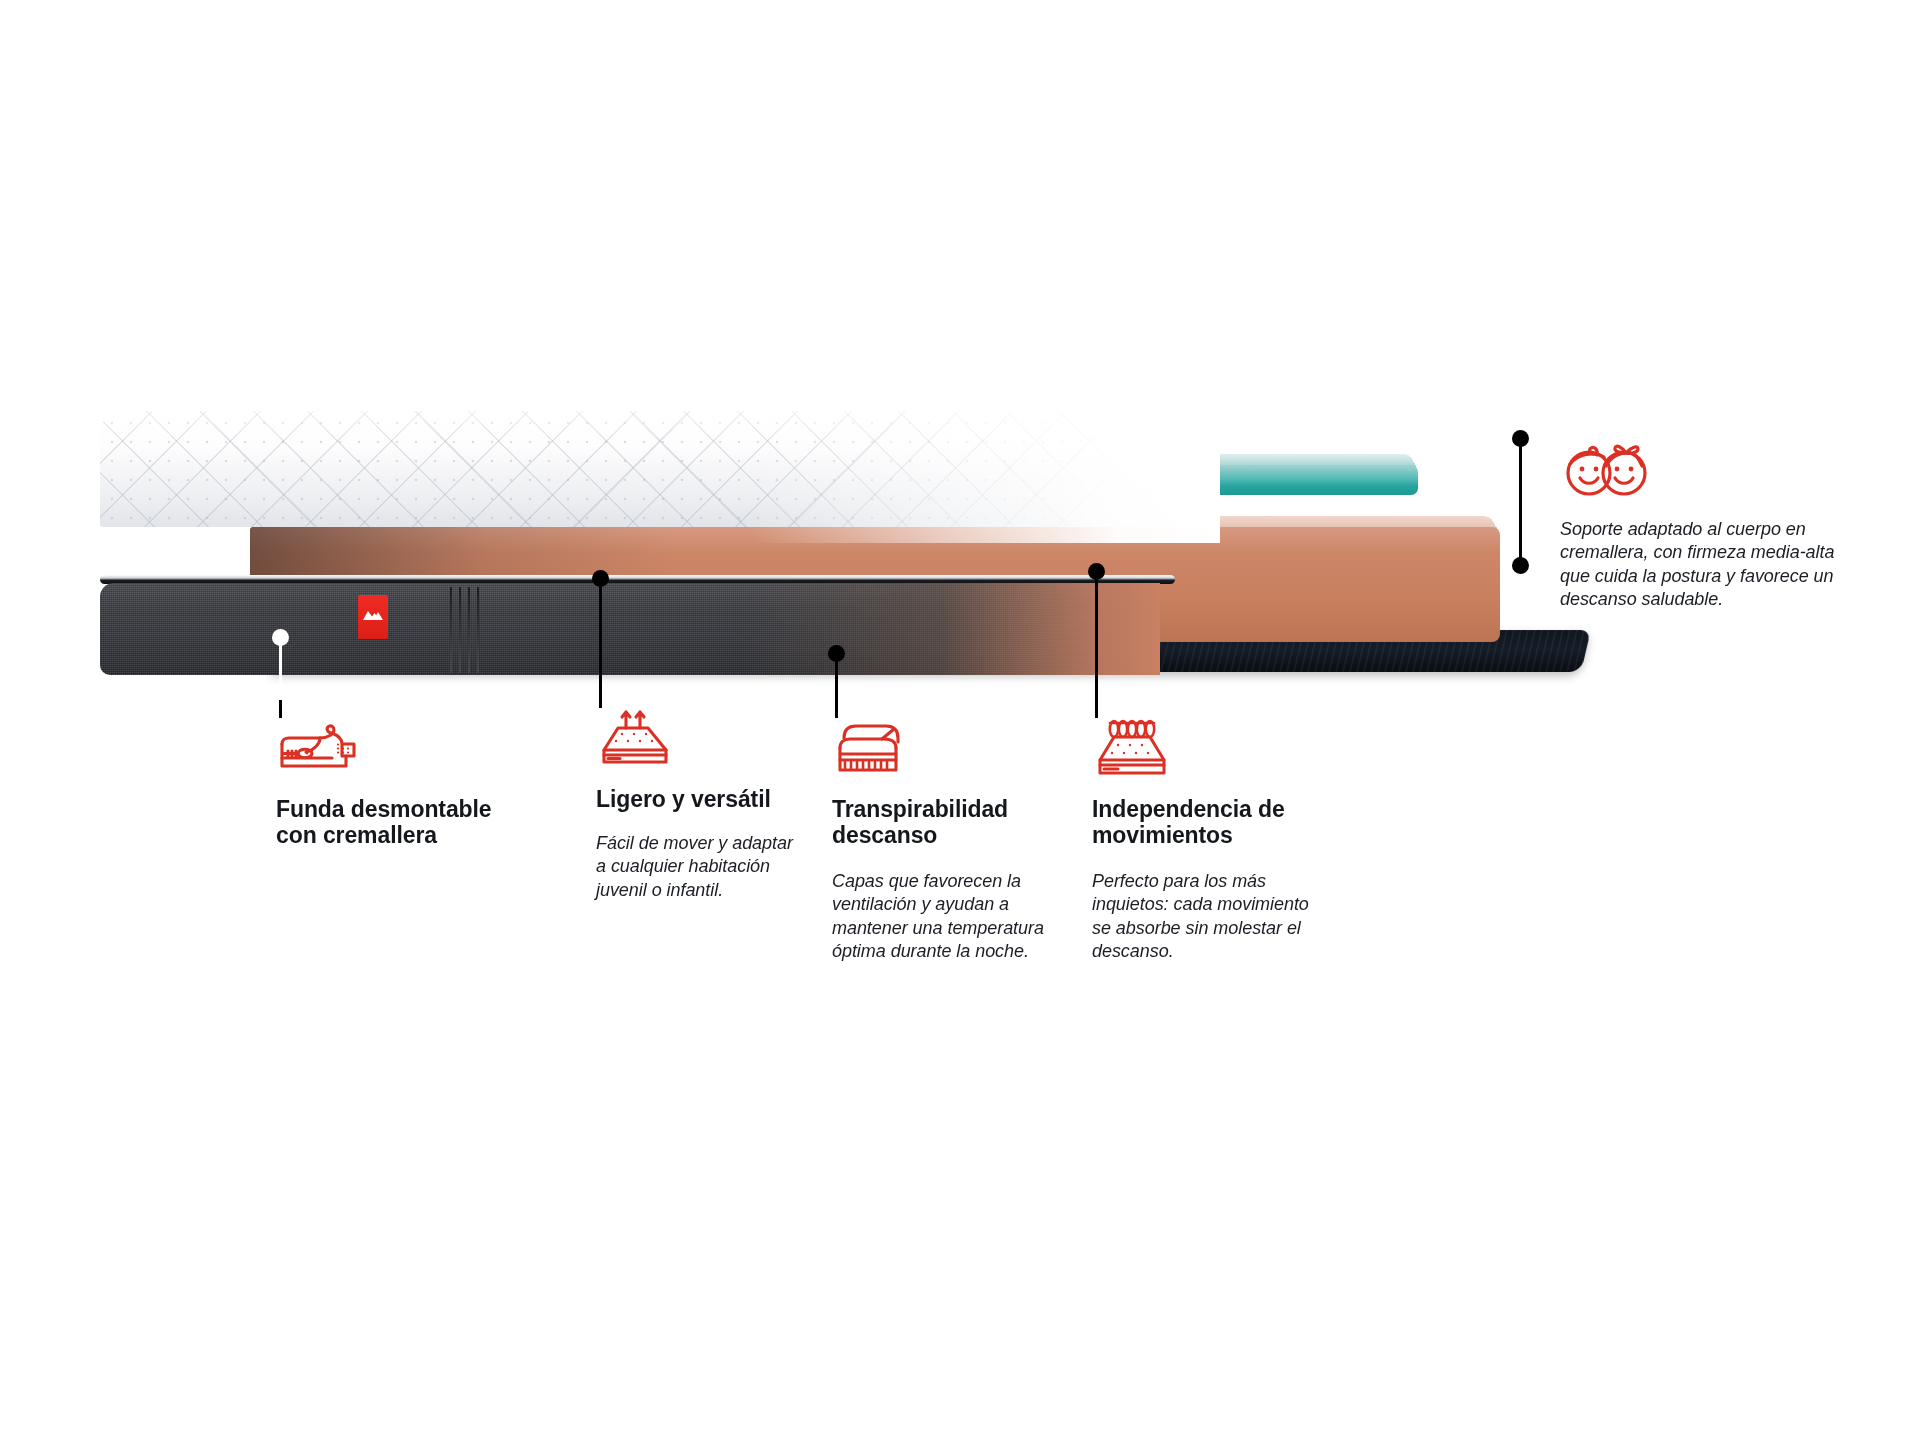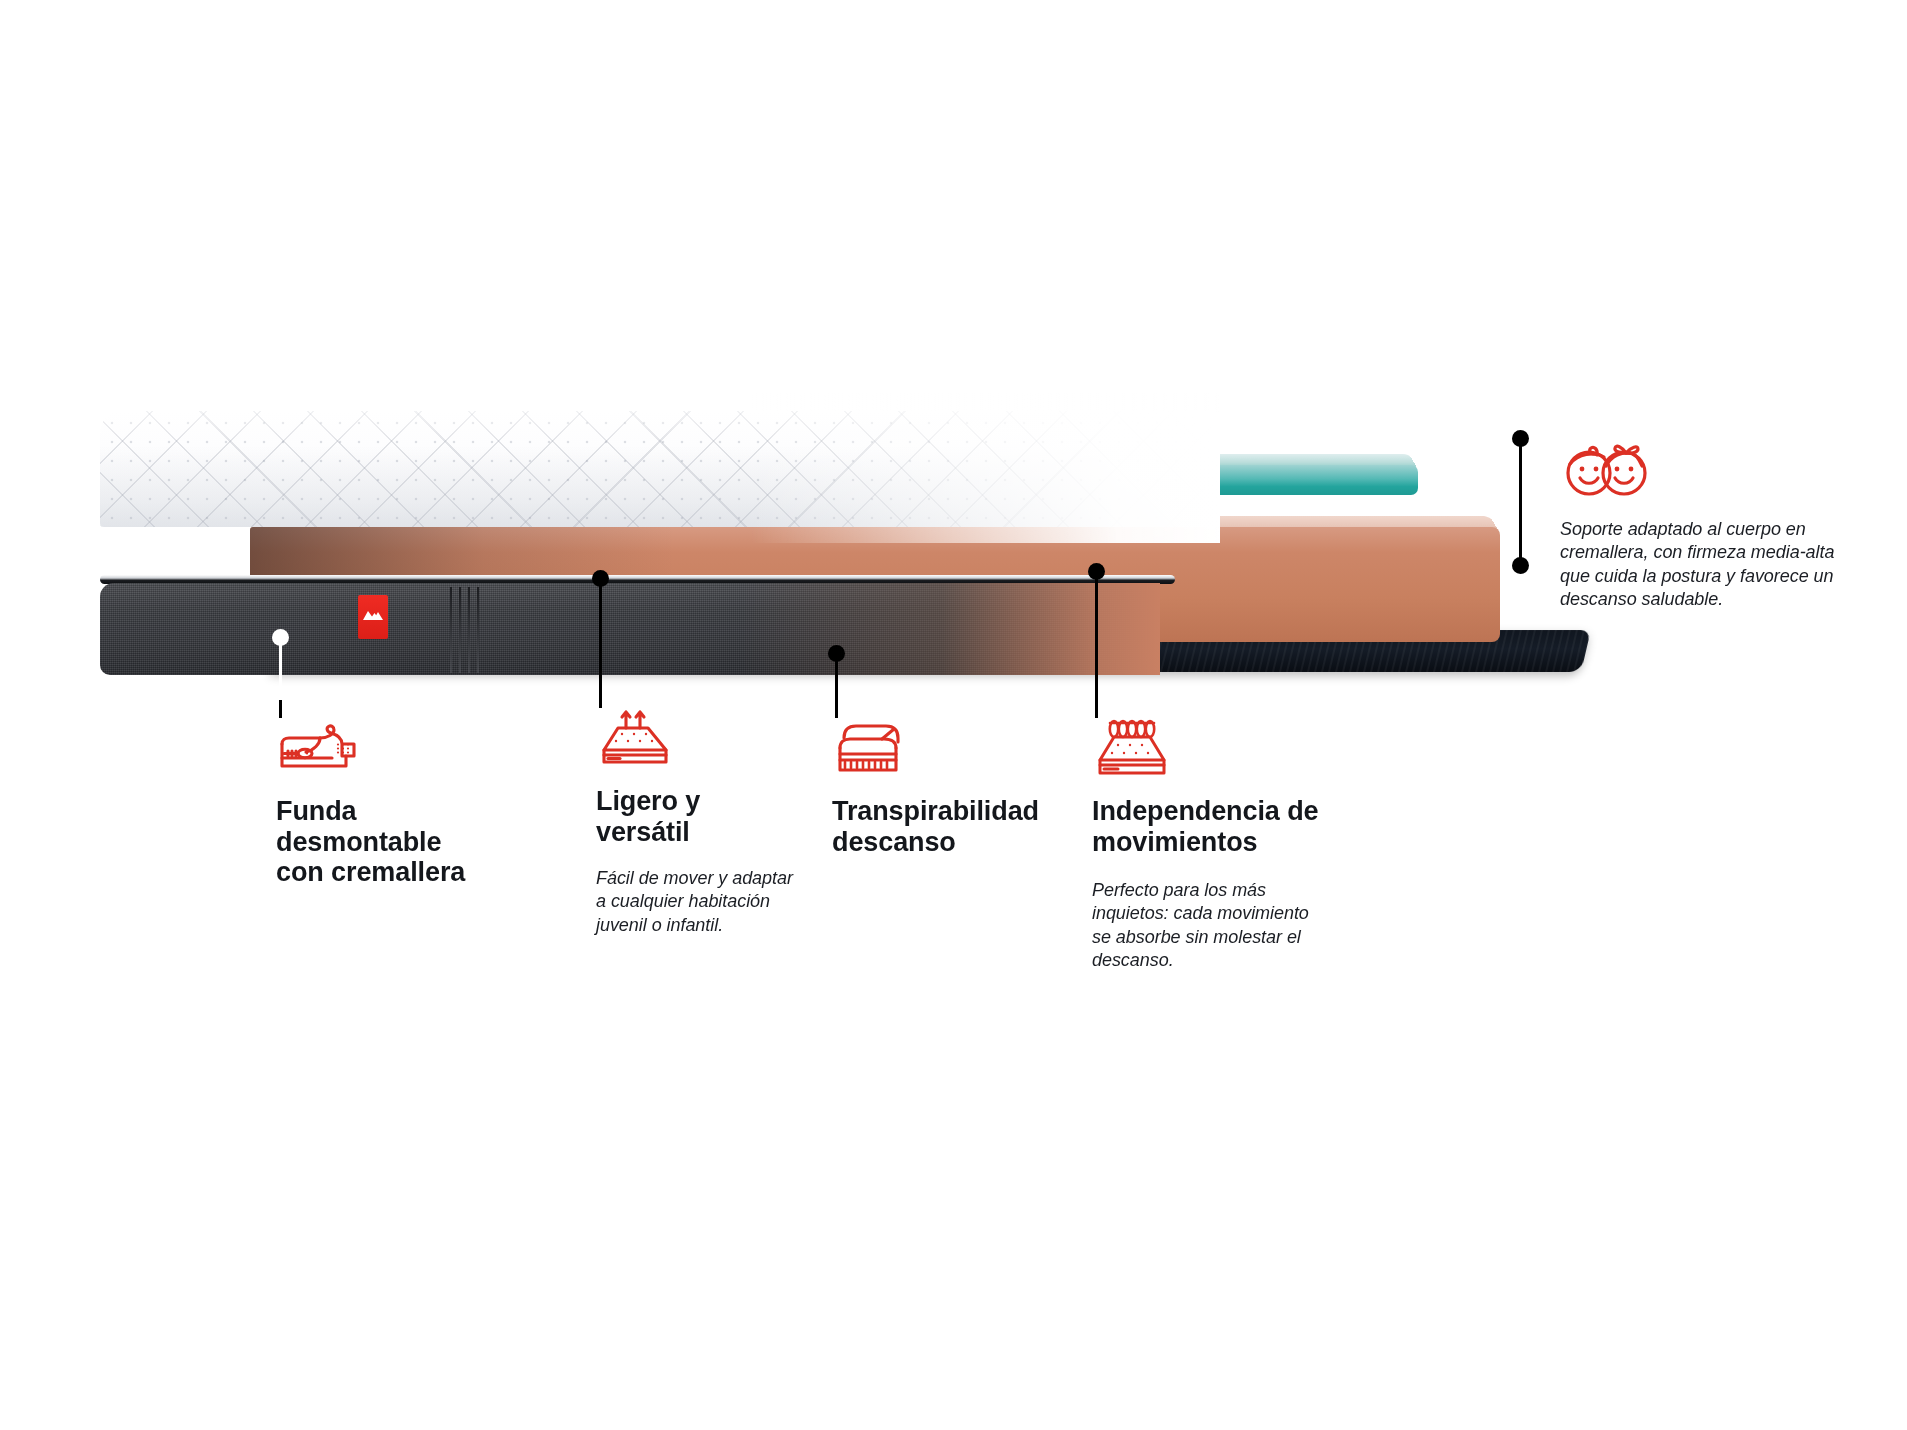--- a/index.html
+++ b/index.html
@@ -151,21 +151,21 @@
     position:absolute;left:-7px;width:17px;height:17px;border-radius:50%;background:#000;
   }
   .measure .cap.top{top:-8px;}
   .measure .cap.bottom{bottom:-8px;}
 
   
   .feature{position:absolute;}
   .feature .icon{margin-bottom:16px;height:62px;display:flex;align-items:flex-end;}
   .feature h3{
     margin:0 0 22px 0;
-    font-size:27px;line-height:1.13;font-weight:700;color:#14171c;
+    font-size:23px;line-height:1.13;font-weight:700;color:#14171c;
     letter-spacing:-.1px;
   }
   .feature p{
     margin:0;
     font-size:18px;line-height:1.30;font-style:italic;color:#1b1e24;
     letter-spacing:-.05px;
   }
 
   .f1{left:276px;top:718px;width:235px;}
   .f2{left:596px;top:708px;width:200px;}
@@ -321,20 +321,21 @@
             <path d="M43 42 L43 48"></path>
           <path d="M49 42 L49 48"></path>
             <path d="M55 42 L55 48"></path>
         </g>
       </svg>
     </div>
     <h3>
       <span>Transpirabilidad</span><br>
       <span>descanso</span>
     </h3>
+    <p>Capas que favorecen la ventilación y ayudan a mantener una temperatura óptima durante la noche.</p>
   </div>
 
   <div class="feature f4">
     <div class="icon">
       <svg width="80" height="62" viewBox="0 0 80 62" fill="none" stroke="#dc3024" stroke-width="3" stroke-linecap="round" stroke-linejoin="round">
         <g stroke-width="2.6">
           <ellipse cx="22" cy="11" rx="4.2" ry="8"></ellipse>
           <ellipse cx="31" cy="11" rx="4.2" ry="8"></ellipse>
           <ellipse cx="40" cy="11" rx="4.2" ry="8"></ellipse>
           <ellipse cx="49" cy="11" rx="4.2" ry="8"></ellipse>

